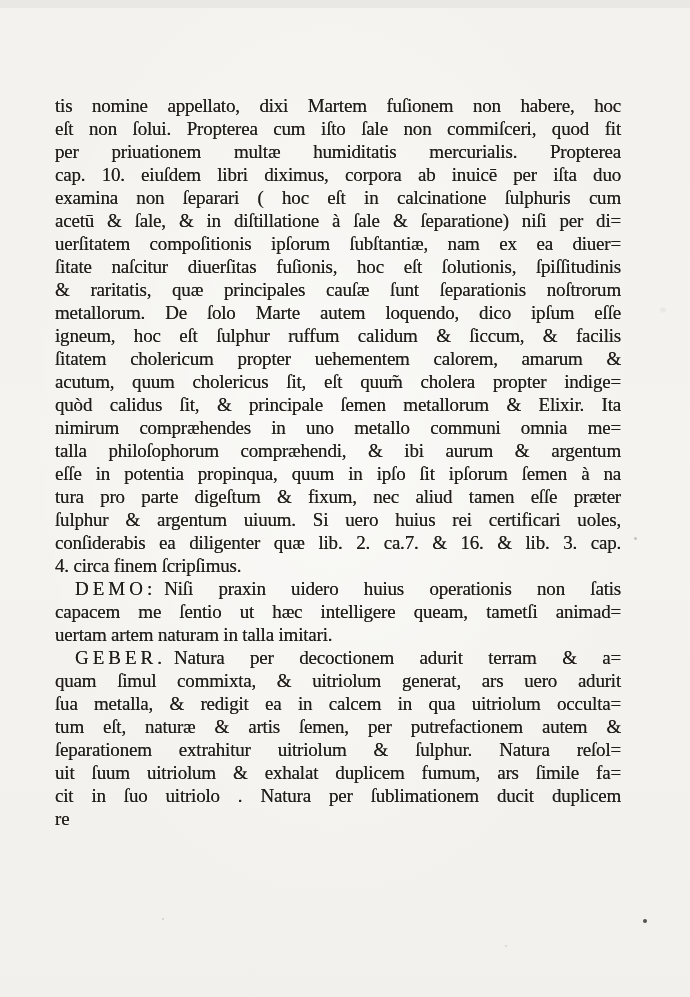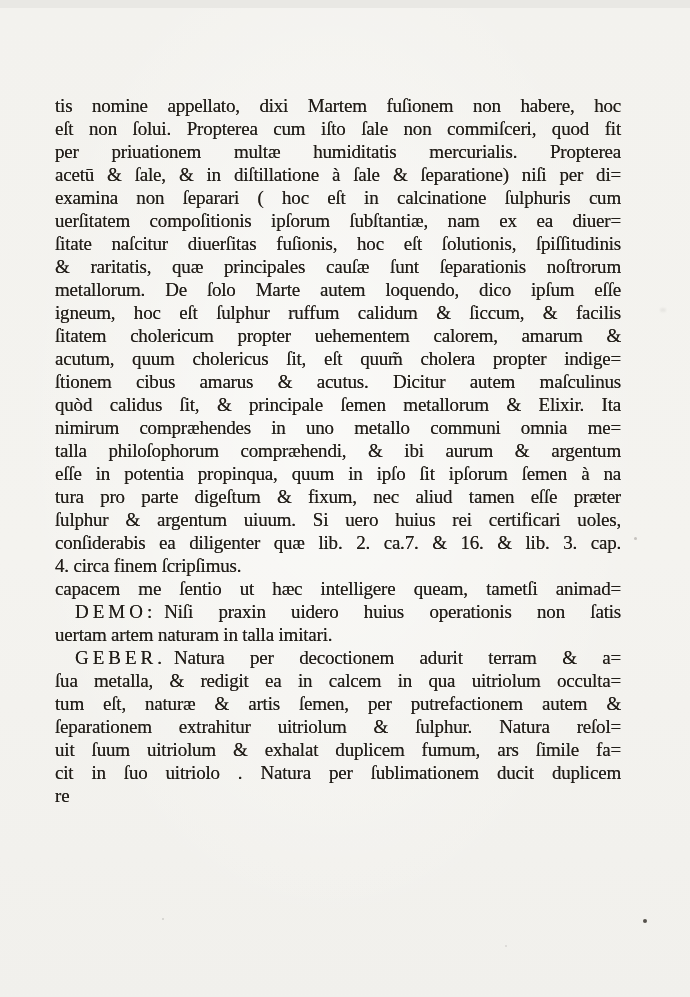--- a/index.html
+++ b/index.html
@@ -70,42 +70,43 @@
 </style>
 </head>
 <body>
 
 <div class="page">
   <div class="text-block">
     <div>
         <div class="line">tis nomine appellato, dixi Martem fuſionem non habere, hoc</div>
         <div class="line">eſt non ſolui. Propterea cum iſto ſale non commiſceri, quod fit</div>
         <div class="line">per priuationem multæ humiditatis mercurialis. Propterea</div>
+        <div class="line">cap. 10. eiuſdem libri diximus, corpora ab inuicē per iſta duo</div>
+        <div class="line">examina non ſeparari ( hoc eſt in calcinatione ſulphuris cum</div>
         <div class="line">acetū &amp; ſale, &amp; in diſtillatione à ſale &amp; ſeparatione) niſi per di=</div>
-        <div class="line">examina non ſeparari ( hoc eſt in calcinatione ſulphuris cum</div>
         <div class="line">uerſitatem compoſitionis ipſorum ſubſtantiæ, nam ex ea diuer=</div>
         <div class="line">ſitate naſcitur diuerſitas fuſionis, hoc eſt ſolutionis, ſpiſſitudinis</div>
         <div class="line">&amp; raritatis, quæ principales cauſæ ſunt ſeparationis noſtrorum</div>
         <div class="line">metallorum. De ſolo Marte autem loquendo, dico ipſum eſſe</div>
         <div class="line">igneum, hoc eſt ſulphur ruffum calidum &amp; ſiccum, &amp; facilis</div>
         <div class="line">ſitatem cholericum propter uehementem calorem, amarum &amp;</div>
         <div class="line">acutum, quum cholericus ſit, eſt quum̃ cholera propter indige=</div>
-        <div class="line">ſtionem cibus amarus &amp; acutus. Dicitur autem maſculinus</div>
         <div class="line">quòd calidus ſit, &amp; principale ſemen metallorum &amp; Elixir. Ita</div>
         <div class="line">nimirum compræhendes in uno metallo communi omnia me=</div>
         <div class="line">talla philoſophorum compræhendi, &amp; ibi aurum &amp; argentum</div>
         <div class="line">eſſe in potentia propinqua, quum in ipſo ſit ipſorum ſemen à na</div>
         <div class="line">tura pro parte digeſtum &amp; fixum, nec aliud tamen eſſe præter</div>
         <div class="line">ſulphur &amp; argentum uiuum. Si uero huius rei certificari uoles,</div>
         <div class="line">conſiderabis ea diligenter quæ lib. 2. ca.7. &amp; 16. &amp; lib. 3. cap.</div>
         <div class="line left">4. circa finem ſcripſimus.</div>
+        <div class="line indent"><span class="lead">DEMO:</span>Niſi praxin uidero huius operationis non ſatis</div>
         <div class="line">capacem me ſentio ut hæc intelligere queam, tametſi animad=</div>
-        <div class="line indent"><span class="lead">DEMO:</span>Niſi praxin uidero huius operationis non ſatis</div>
         <div class="line left">uertam artem naturam in talla imitari.</div>
         <div class="line indent"><span class="lead">GEBER.</span>Natura per decoctionem adurit terram &amp; a=</div>
+        <div class="line">quam ſimul commixta, &amp; uitriolum generat, ars uero adurit</div>
         <div class="line">ſua metalla, &amp; redigit ea in calcem in qua uitriolum occulta=</div>
         <div class="line">tum eſt, naturæ &amp; artis ſemen, per putrefactionem autem &amp;</div>
         <div class="line">ſeparationem extrahitur uitriolum &amp; ſulphur. Natura reſol=</div>
         <div class="line">uit ſuum uitriolum &amp; exhalat duplicem fumum, ars ſimile fa=</div>
         <div class="line">cit in ſuo uitriolo . Natura per ſublimationem ducit duplicem</div>
       </div>
     <div class="catchword-line">re</div>
   </div>
 
   <div class="speck s1"></div>

